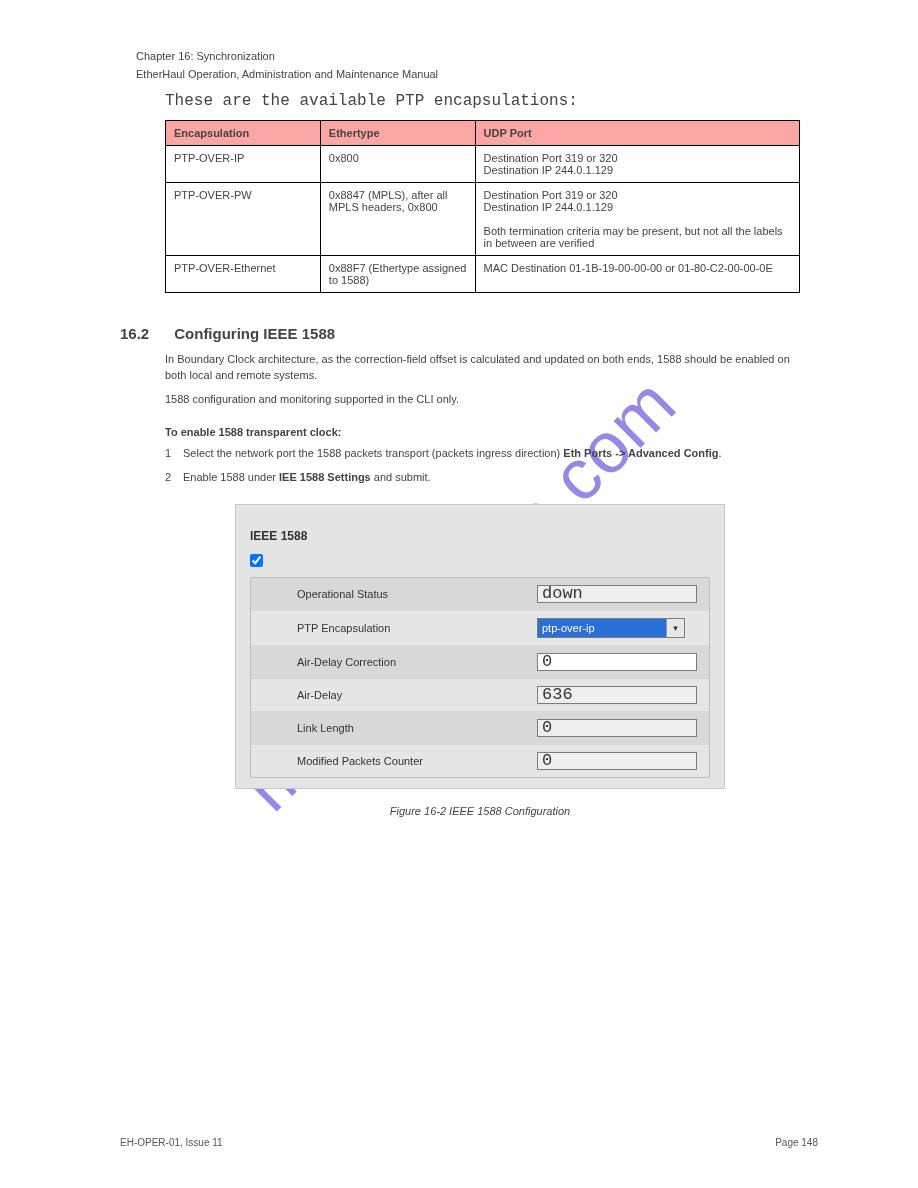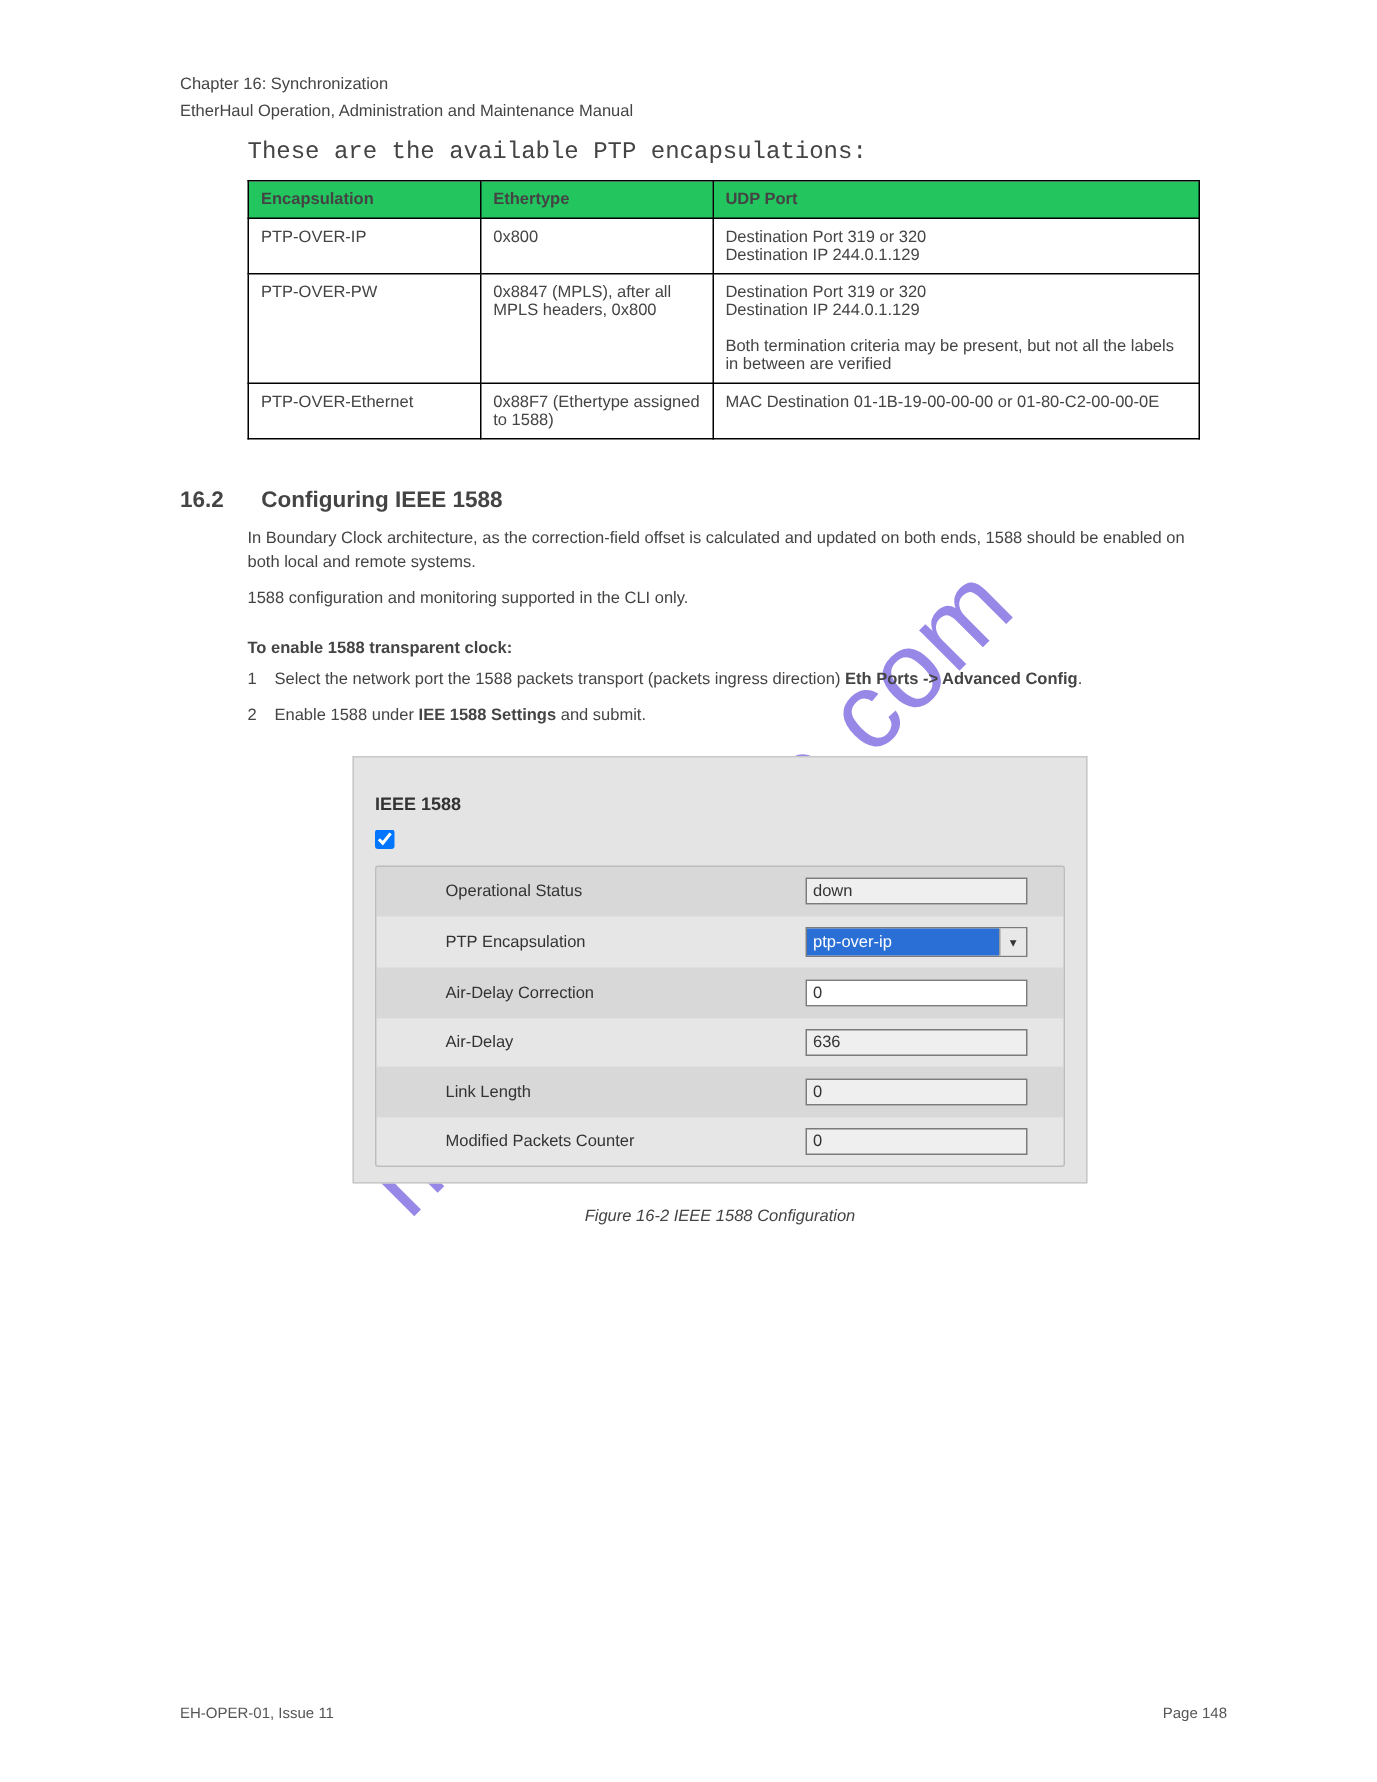--- a/index.html
+++ b/index.html
@@ -13,20 +13,21 @@
     }
     .page {
       padding: 50px 100px 40px 120px;
       position: relative;
       z-index: 2;
     }
     .header-line {
       font-size: 11px;
       color: #444;
       margin-bottom: 6px;
+      margin-left: 16px;
     }
     .section-title {
       font-size: 16px;
       color: #444;
       margin-top: 12px;
       margin-bottom: 10px;
       font-family: Liberation Mono, monospace;
     }
     .spec-table {
       border-collapse: collapse;
@@ -35,21 +36,21 @@
       font-size: 11px;
       color: #444;
     }
     .spec-table th, .spec-table td {
       border: 1px solid #000;
       padding: 6px 8px;
       vertical-align: top;
       text-align: left;
     }
     .spec-table th {
-      background: #22c55e;
+      background: #fca5a5;
       font-weight: bold;
       color: #444;
     }
     .spec-table th:nth-child(1), .spec-table td:nth-child(1) { width: 155px; }
     .spec-table th:nth-child(2), .spec-table td:nth-child(2) { width: 155px; }
     .spec-table th:nth-child(3), .spec-table td:nth-child(3) { width: 325px; }
     .section-num {
       font-size: 15px;
       font-weight: bold;
       color: #444;
@@ -125,27 +126,27 @@
       padding: 7px 10px;
       font-size: 11px;
       color: #333;
       border-bottom: 1px solid #d8d8d8;
     }
     .ui-row:nth-child(odd) { background: #d8d8d8; }
     .ui-row:nth-child(even) { background: #e6e6e6; }
     .ui-row:last-child { border-bottom: none; }
     .ui-label { width: 240px; margin-left: 36px; }
     .ui-input {
-      width: 148px;
+      width: 160px;
       height: 18px;
       border: 1px solid #7b7b7b;
       background: #fff;
-      font-size: 11px;
+      font-size: 17px;
       padding: 1px 4px;
-      font-family: Liberation Sans, sans-serif;
+      font-family: Liberation Mono, monospace;
       color: #333;
     }
     .ui-input.ro {
       background: #efefef;
     }
     .ui-select {
       width: 148px;
       height: 20px;
       border: 1px solid #7b7b7b;
       font-size: 11px;

